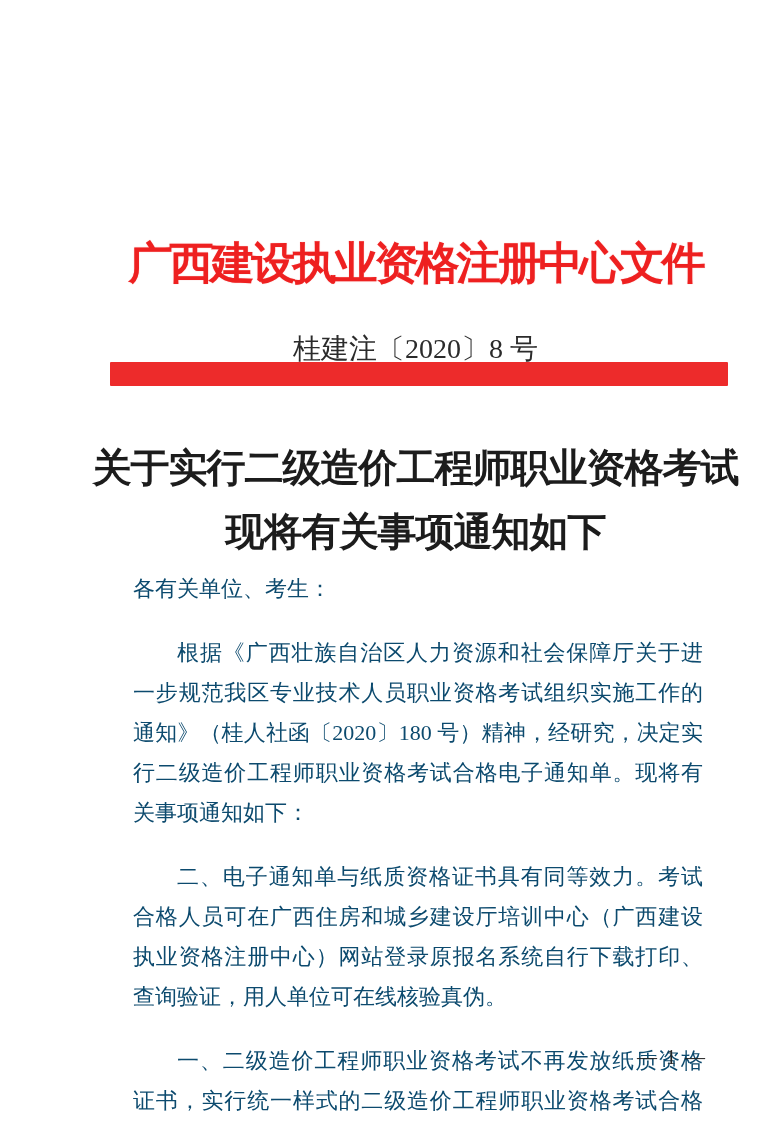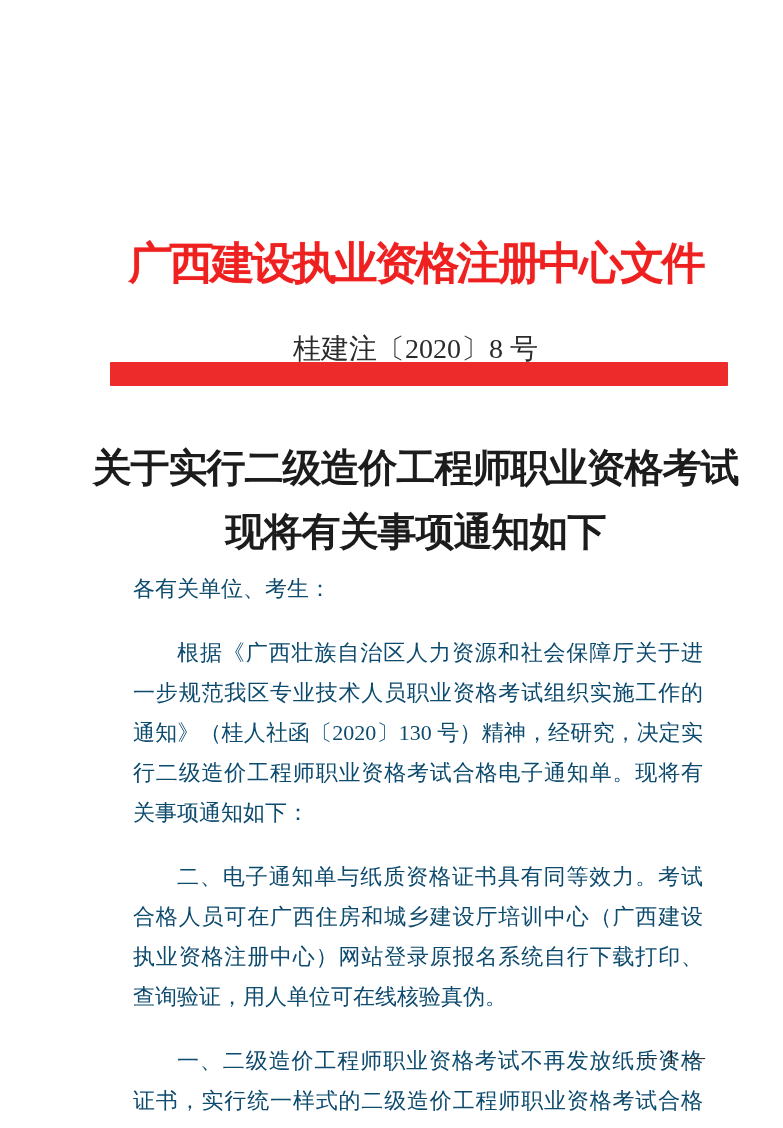--- a/index.html
+++ b/index.html
@@ -92,20 +92,20 @@
 
   <div class="red-rule" style="background: rgb(237, 43, 43);"></div>
 
   <div class="doc-title">
     <div>关于实行二级造价工程师职业资格考试</div>
     <div>现将有关事项通知如下</div>
   </div>
 
   <div class="doc-body">
     <p class="salutation">各有关单位、考生：</p>
-    <p class="para">根据《广西壮族自治区人力资源和社会保障厅关于进一步规范我区专业技术人员职业资格考试组织实施工作的通知》（桂人社函〔2020〕130 号）精神，经研究，决定实行二级造价工程师职业资格考试合格电子通知单。现将有关事项通知如下：</p>
+    <p class="para">根据《广西壮族自治区人力资源和社会保障厅关于进一步规范我区专业技术人员职业资格考试组织实施工作的通知》（桂人社函〔2020〕180 号）精神，经研究，决定实行二级造价工程师职业资格考试合格电子通知单。现将有关事项通知如下：</p>
     <p class="para">二、电子通知单与纸质资格证书具有同等效力。考试合格人员可在广西住房和城乡建设厅培训中心（广西建设执业资格注册中心）网站登录原报名系统自行下载打印、查询验证，用人单位可在线核验真伪。</p>
     <p class="para">一、二级造价工程师职业资格考试不再发放纸质资格证书，实行统一样式的二级造价工程师职业资格考试合格电子通知单（样式附后）。</p>
   </div>
 
   <div class="page-number">— 1 —</div>
 
 </div>
 
 </body></html>

